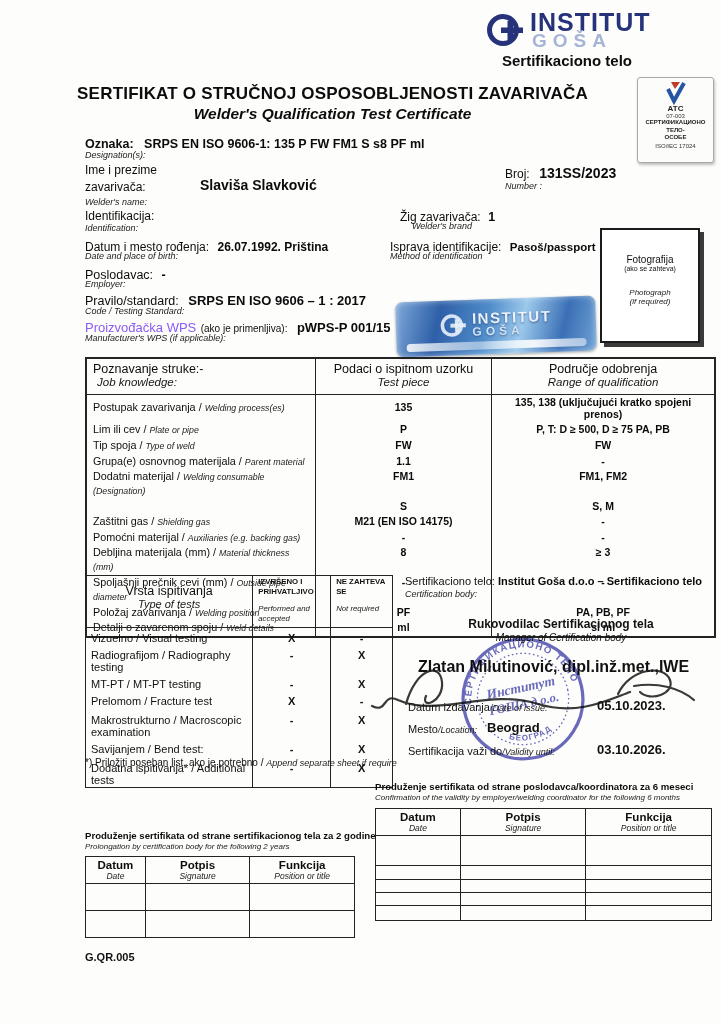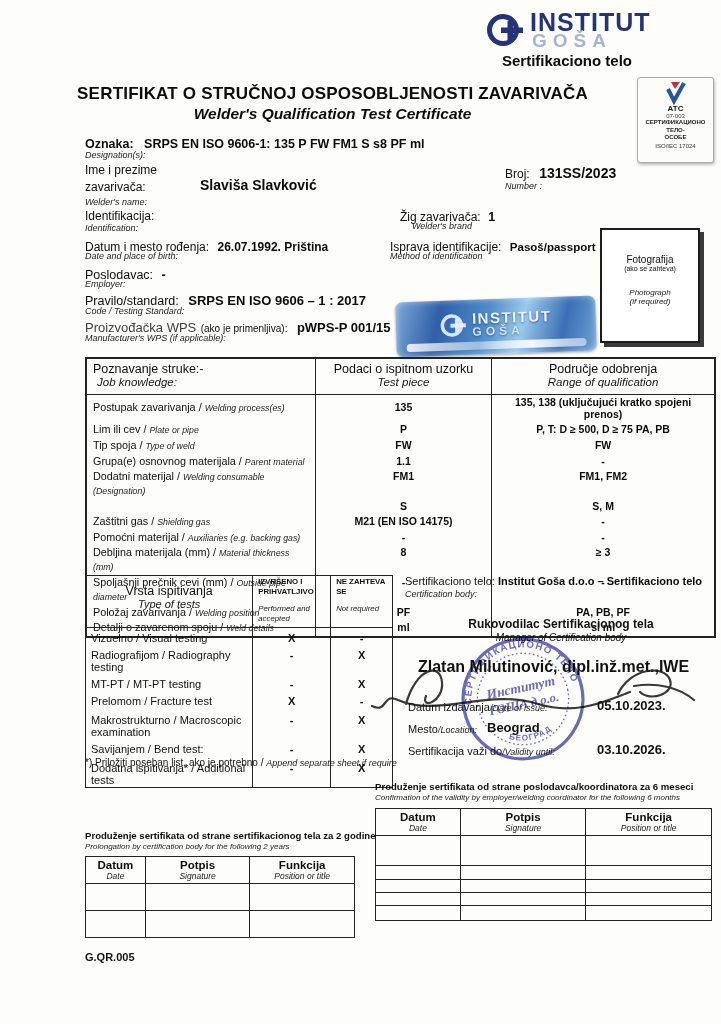--- a/index.html
+++ b/index.html
@@ -23,21 +23,21 @@
   .atc-line { font-weight:bold; font-size:6px; color:#222; line-height:1.25; }
   .atc-iso { font-size:6px; color:#333; margin-top:1px; }
 
   
   .doc-title { left:60px; top:84px; width:545px; text-align:center; }
   .title-sr { font-weight:bold; font-size:17px; letter-spacing:.2px; color:#0c0c0c; }
   .title-en { font-weight:bold; font-style:italic; font-size:15.5px; color:#0c0c0c; margin-top:1px; }
 
   
   .lb { font-size:12px; color:#0d0d0d; }
-  .lb13 { font-size:13px; color:#404040; }
+  .lb13 { font-size:13px; color:#8b5cf6; }
   .vb { font-weight:bold; color:#0b0b0b; }
   .en { font-style:italic; font-size:9px; color:#1a1a1a; }
   .nowrap { white-space:nowrap; }
 
   
   .photo-box { left:600px; top:228px; width:100px; height:115px; border:2px solid #1c1c1c; background:#fff;
                box-shadow:4px 4px 0 #3a3a3a; display:flex; flex-direction:column; align-items:center; padding-top:24px; }
   .photo-sr1 { font-size:10px; color:#111; }
   .photo-sr2 { font-size:7px; color:#111; }
   .photo-en { font-style:italic; font-size:8px; color:#222; }

